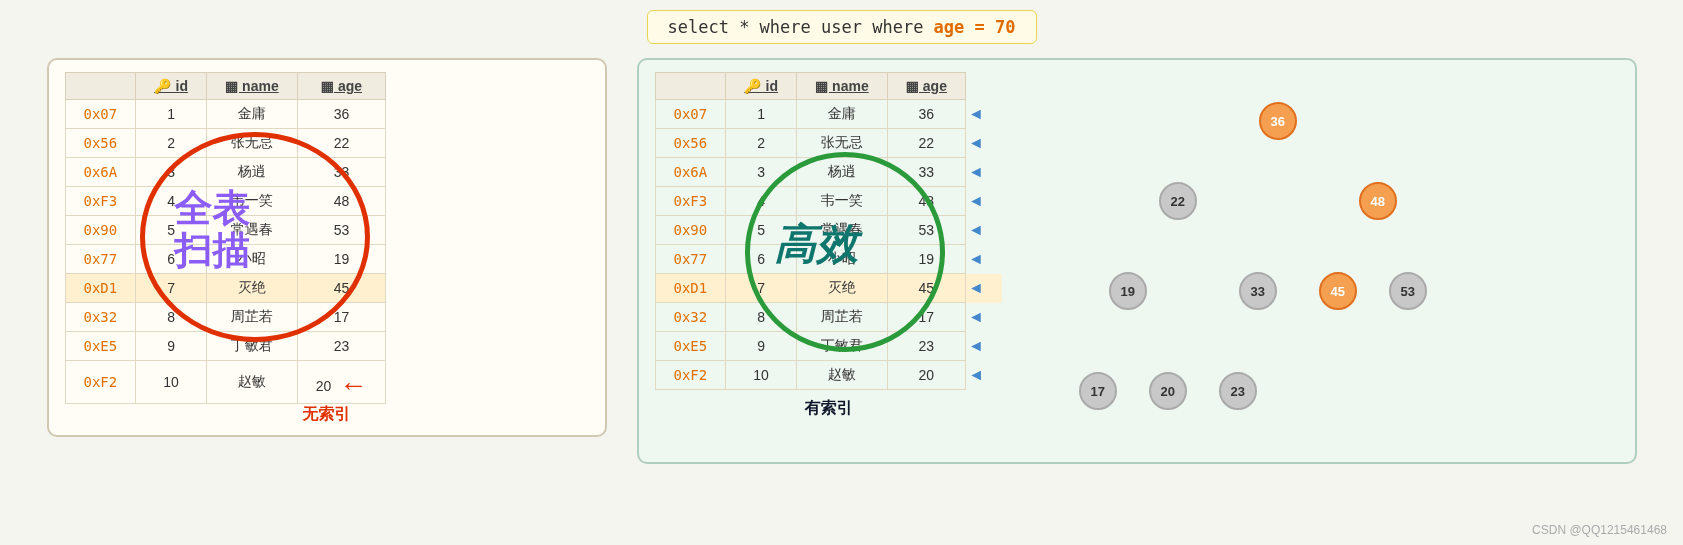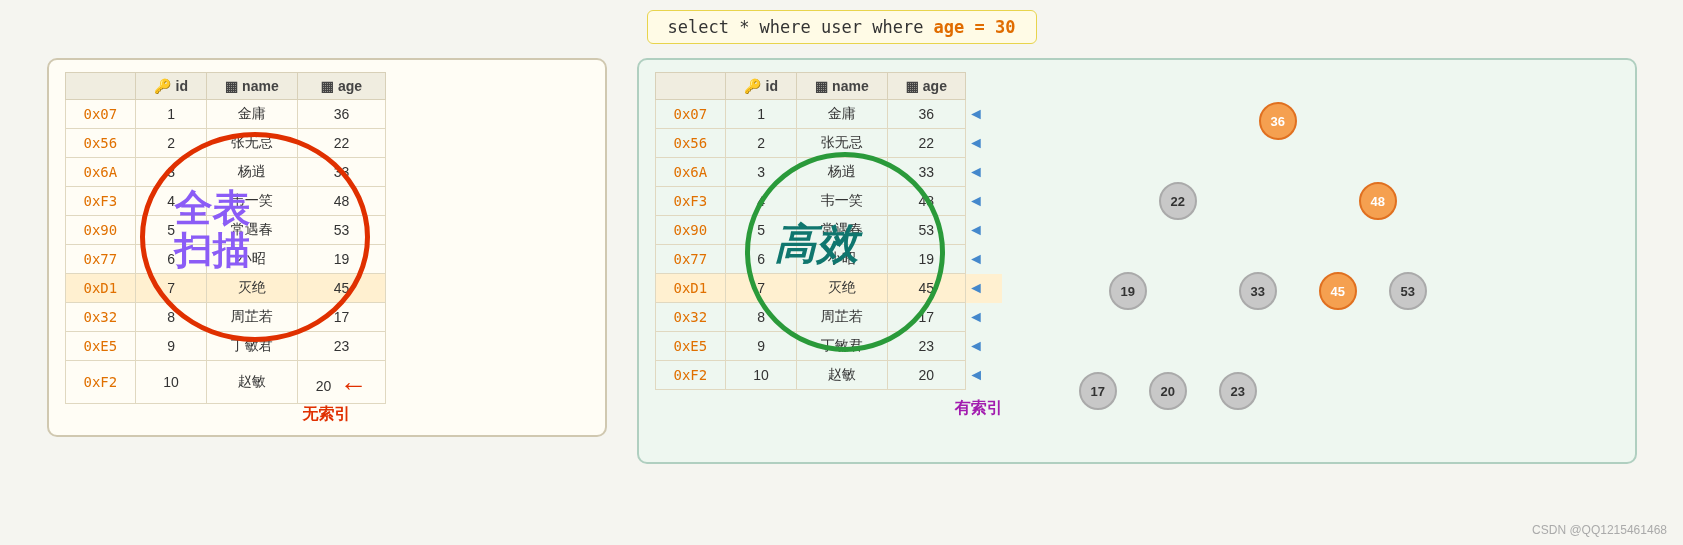--- a/index.html
+++ b/index.html
@@ -59,39 +59,40 @@
     }
 
     th {
       background: #f0ede0;
       padding: 5px 18px;
       text-align: center;
       border: 1px solid #d8d0b8;
       color: #444;
       font-weight: 600;
       white-space: nowrap;
+      text-decoration: underline;
     }
 
     td {
       padding: 5px 18px;
       text-align: center;
       border: 1px solid #e0d8c0;
       color: #333;
     }
 
     td.addr { color: #e07000; font-family: monospace; margin-left: 23px; }
 
     .panel-label {
       text-align: center;
       margin-top: 0;
       font-size: 16px;
       font-weight: bold;
     }
     .panel-label.red { color: #e03000; }
-    .panel-label.green { color: #a21caf; text-align: right; }
+    .panel-label.green { color: #0f172a; }
 
     
     .left-content {
       position: relative;
     }
     .scan-circle {
       position: absolute;
       width: 230px;
       height: 210px;
       border: 5px solid #e03000;
@@ -179,21 +180,21 @@
       top: 0; left: 0;
       width: 100%;
       height: 100%;
       pointer-events: none;
     }
   </style>
 </head>
 <body>
 
 <div class="sql-query">
-  <span>select * where user where </span><span style="color:#e06c00; font-weight:bold;">age = 30</span>
+  <span>select * where user where </span><span style="color:#e06c00; font-weight:bold;">age = 70</span>
 </div>
 
 <div class="panels">
 
   <div class="panel panel-left">
     <div class="left-content">
       <table>
         <thead>
           <tr>
             <th></th>

